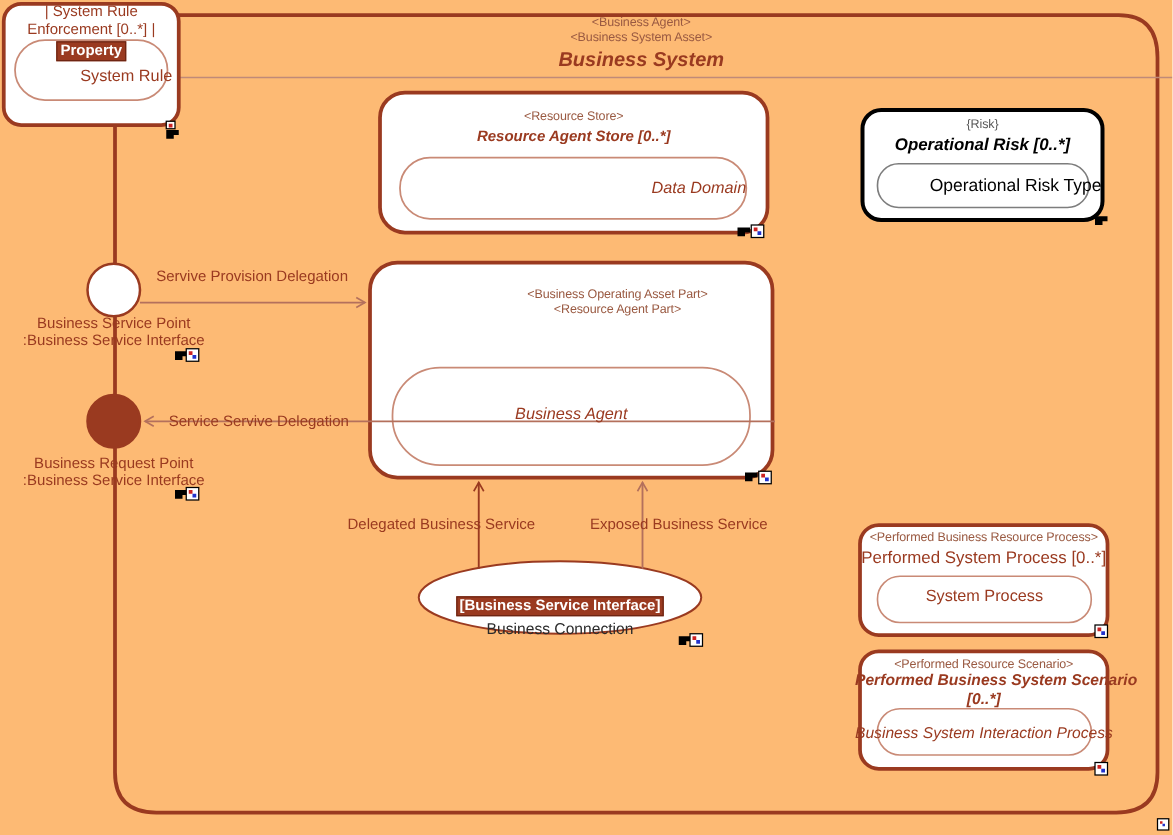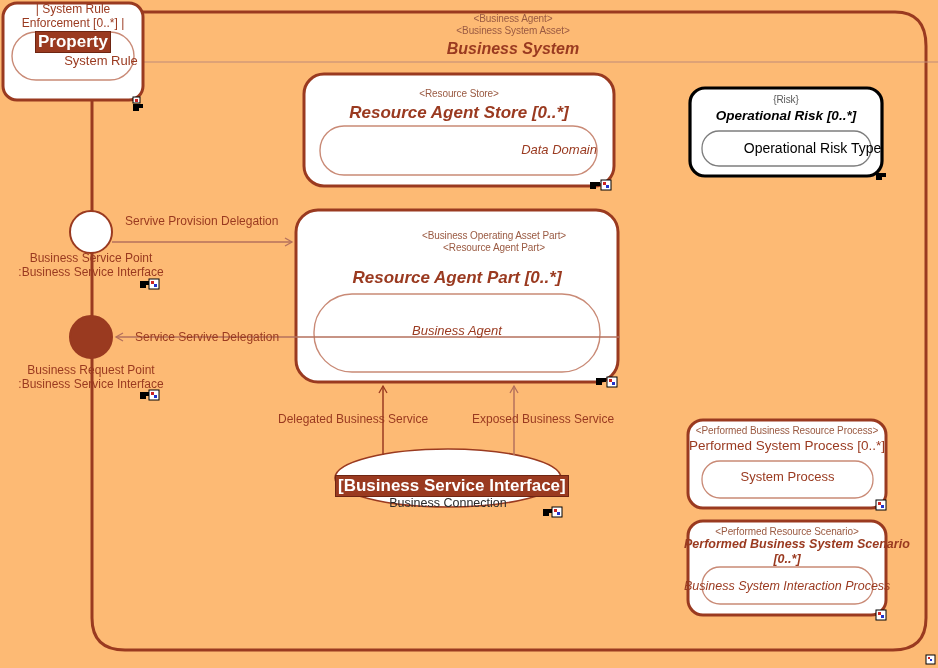--- a/index.html
+++ b/index.html
@@ -16,32 +16,32 @@
   #vec{position:absolute;left:0;top:0;width:938px;height:668px;}
   .lbl{
     position:absolute;
     color:#9a3a20;
     text-align:center;
     line-height:1.15;
     white-space:nowrap;
     pointer-events:none;
   }
   .stereo{ font-size:10px; color:#9a5a42; letter-spacing:-0.1px;}
-  .nm{ font-size:17px; font-style:italic; font-weight:bold; color:#9a3a20;}
+  .nm{ font-size:12px; font-style:italic; font-weight:bold; color:#9a3a20;}
   .nm-plain{ font-size:13.5px; font-weight:normal; color:#9a3a20;}
   .inner-nm{ font-size:13px; font-style:italic; color:#9a3a20;}
   .inner-nm-plain{ font-size:13px; color:#9a3a20;}
   .port-lbl{ font-size:12px; color:#9a3a20; line-height:1.2;}
   .conn-lbl{ font-size:12px; color:#9a3a20;}
   .blk{ color:#000000; }
   .blk .stereo{ color:#5a5a5a; }
   .hl{
     display:inline-block;
     background:#9a3a20;color:#ffffff;
-    padding:0 2px;font-size:17px;font-weight:bold;
+    padding:0 2px;font-size:12px;font-weight:bold;
     border:1px solid #6e2512;
   }
   .dark-title{ color:#2b2b2b; font-size:12.5px;margin-top:36px;}
 </style>
 </head>
 <body>
 
 <div id="stage">
 
   <svg id="vec" viewBox="0 0 938 668">
@@ -175,21 +175,20 @@
   <div class="lbl blk" style="left:690px;top:94px;width:192px;">
     <div class="stereo">{Risk}</div>
   </div>
   <div class="lbl" style="left:690px;top:108px;width:192px;color:#000;font-size:13.5px;font-style:italic;font-weight:bold;">Operational Risk [0..*]</div>
   <div class="lbl" style="left:728px;top:140px;width:169px;color:#000;font-size:14px;">Operational Risk Type</div>
 
   <div class="lbl" style="left:296px;top:230px;width:322px;padding-left:37px;">
     <div class="stereo">&lt;Business Operating Asset Part&gt;</div>
     <div class="stereo">&lt;Resource Agent Part&gt;</div>
   </div>
-  <div class="lbl nm" style="left:296px;top:268px;width:322px;">Resource Agent Part [0..*]</div>
   <div class="lbl inner-nm" style="left:314px;top:324px;width:286px;">Business Agent</div>
 
   <div class="lbl port-lbl" style="left:0px;top:251px;width:182px;">
     <div>Business Service Point</div>
     <div>:Business Service Interface</div>
   </div>
   <div class="lbl port-lbl" style="left:0px;top:363px;width:182px;">
     <div>Business Request Point</div>
     <div>:Business Service Interface</div>
   </div>

